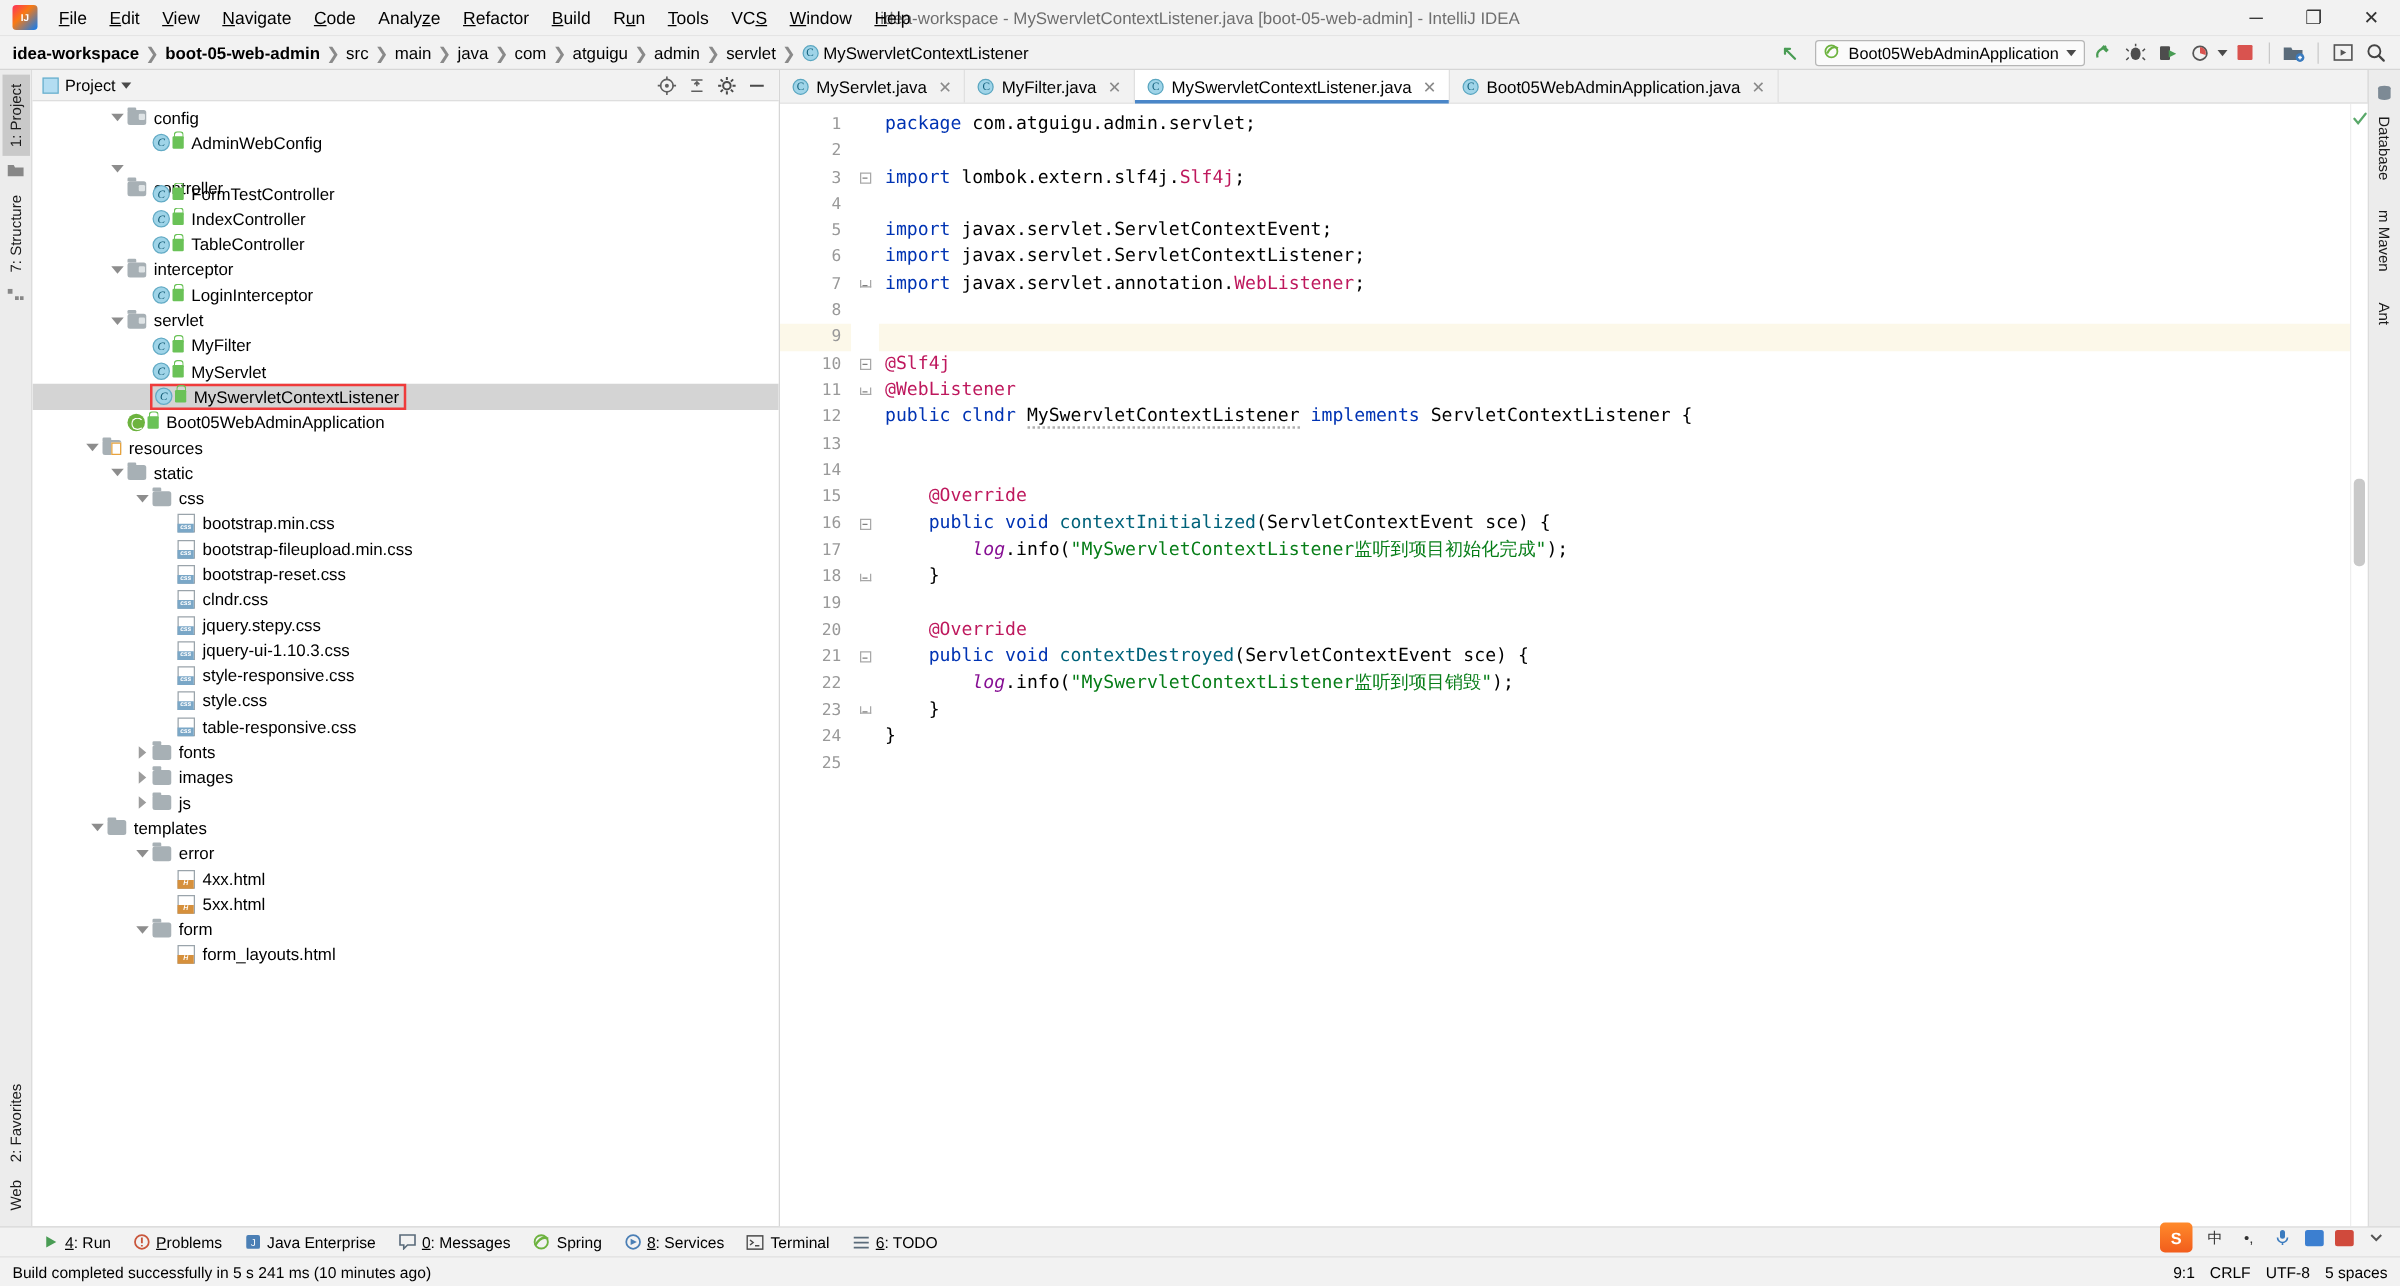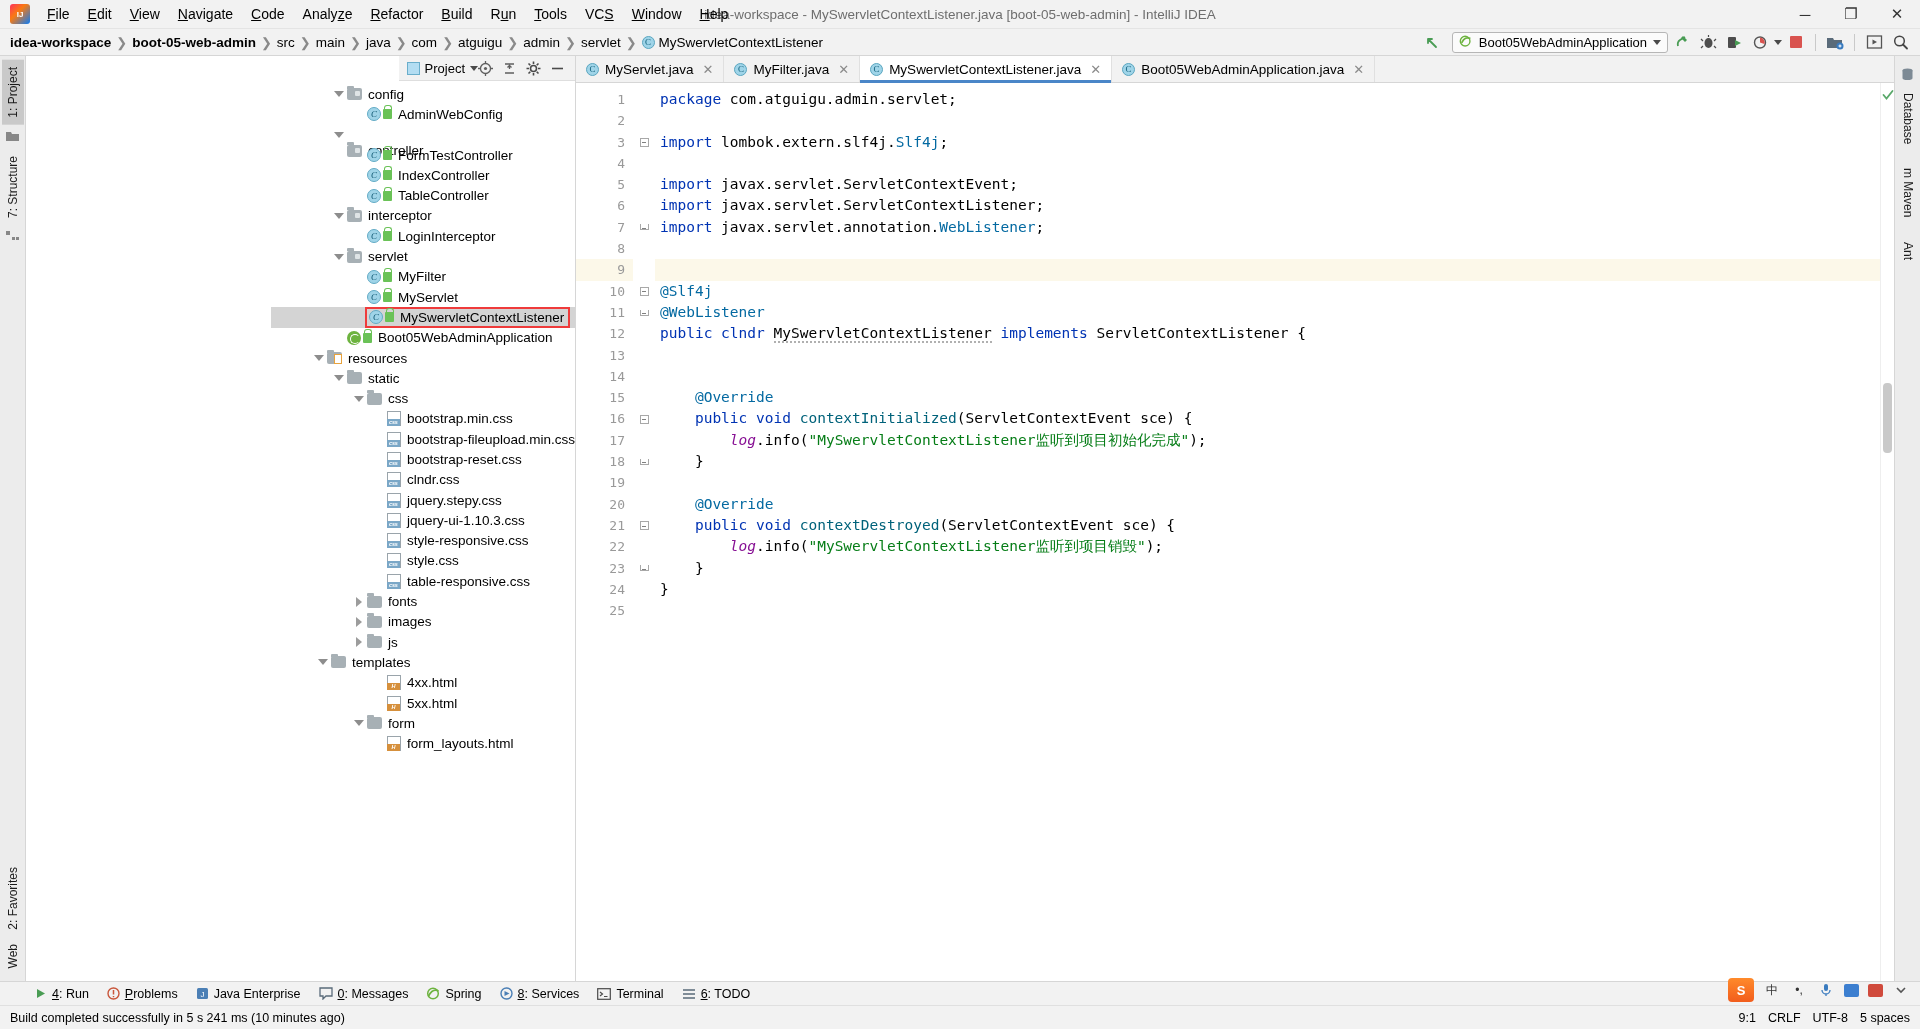--- a/index.html
+++ b/index.html
@@ -81,22 +81,22 @@
   .rail-tab {
     writing-mode: vertical-rl; text-orientation: mixed;
     font-size:12px; padding:7px 4px; color:#1a1a1a; white-space:nowrap;
   }
   .rail-tab.active { background:#c9c9c9; }
   .rail-tab.up { transform: rotate(180deg); }
   .rail-ico { margin:6px 0; width:14px; height:12px; }
 
   
   .project-panel {
-    width:550px; background:#fff; display:flex; flex-direction:column;
-    border-right:1px solid #d6d6d6; flex:none; min-height:0;align-items:flex-end;
+    width:598px; background:#fff; display:flex; flex-direction:column;
+    border-right:1px solid #d6d6d6; flex:none; min-height:0;
   }
   .panel-head {
     height:25px; display:flex; align-items:center; background:#f2f2f2;
     border-bottom:1px solid #dedede; padding-left:8px; flex:none;
   }
   .panel-title { font-size:13px; display:flex; align-items:center; gap:5px; }
   .panel-sq { width:13px; height:13px; background:#b3ddf2; border:1px solid #6aaecb; }
   .caret-dn { width:0;height:0;border-left:4px solid transparent;border-right:4px solid transparent;border-top:5px solid #4a4a4a; }
   .panel-head-right { margin-left:auto; display:flex; align-items:center; gap:9px; padding-right:10px; }
 
@@ -170,21 +170,21 @@
   }
   .fold-box::after{content:"";position:absolute;left:1.5px;top:3.5px;width:4px;height:1px;background:#808080;}
   .fold-box.end { border-top:none; height:6px; }
   .code {
     flex:1; font-family:"DejaVu Sans Mono", monospace; font-size:14.5px;
     padding-top:6px; position:relative; overflow:hidden; min-width:0;
   }
   .cline { height:21.3px; line-height:21.3px; white-space:pre; padding-left:5px; }
   .cline.hl { background:#fcf8e9; }
   .kw { color:#0033b3; font-weight:normal; }
-  .ann { color:#0369a1; }
+  .ann { color:#be185d; }
   .str { color:#067d17; }
   .mth { color:#00627a; }
   .fld { color:#871094; font-style:italic; }
   .typ { color:#000; }
   .squig { border-bottom:2px dotted #b0b0b0; }
 
   .editor-right-strip {
     width:14px; flex:none; background:#fff; position:relative; border-left:1px solid #eee;
   }
   .check-ok { position:absolute; top:6px; left:1px; color:#59a869; font-size:12px; }
@@ -695,20 +695,31 @@
           </div>
           <div class="tnode" style="padding-left: 44px;">
             <span class="tw">
               <i class="tri-dn"></i>
             </span>
             <span style="display: flex; align-items: center;">
               <span style="display: flex; align-items: center;">
                 <i class="icon-folder"></i>
               </span>
               <span class="tlabel">templates</span>
+            </span>
+          </div>
+          <div class="tnode" style="padding-left: 80px;">
+            <span class="tw">
+              <i class="tri-dn"></i>
+            </span>
+            <span style="display: flex; align-items: center;">
+              <span style="display: flex; align-items: center;">
+                <i class="icon-folder"></i>
+              </span>
+              <span class="tlabel">error</span>
             </span>
           </div>
           <div class="tnode" style="padding-left: 100px;">
             <span class="tw"></span>
             <span style="display: flex; align-items: center;">
               <span style="display: flex; align-items: center;">
                 <i class="icon-html"></i>
               </span>
               <span class="tlabel">4xx.html</span>
             </span>

